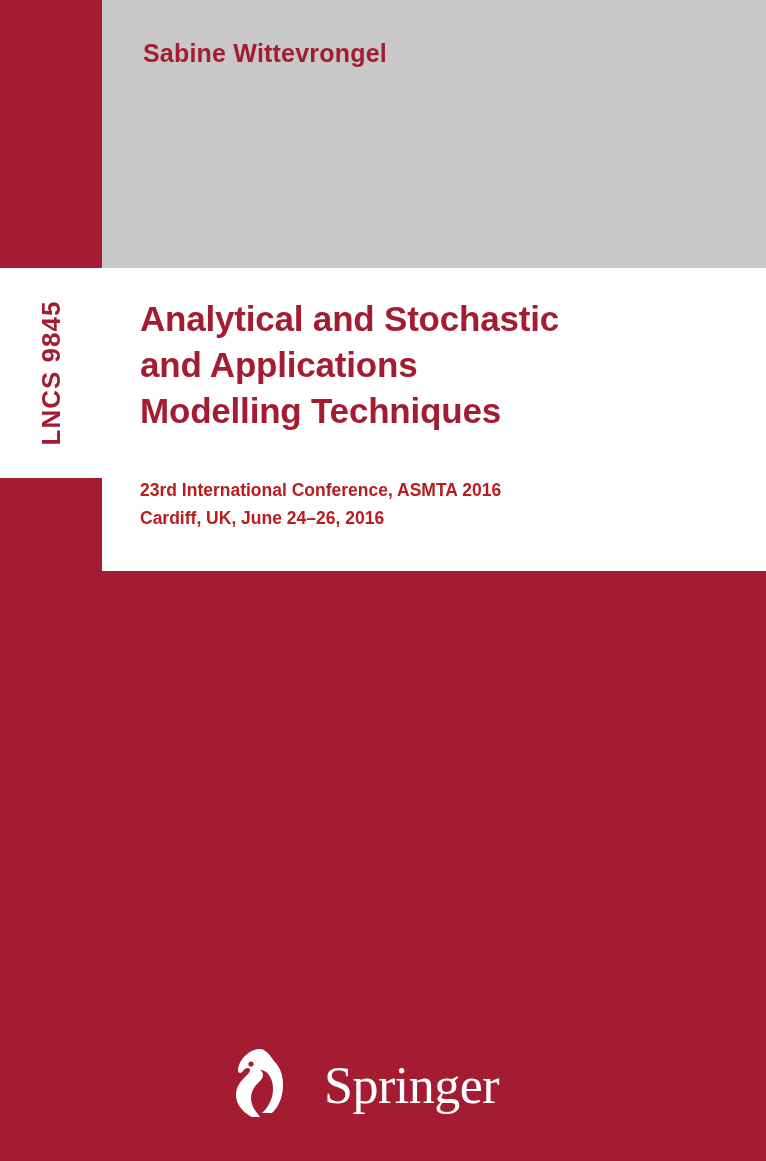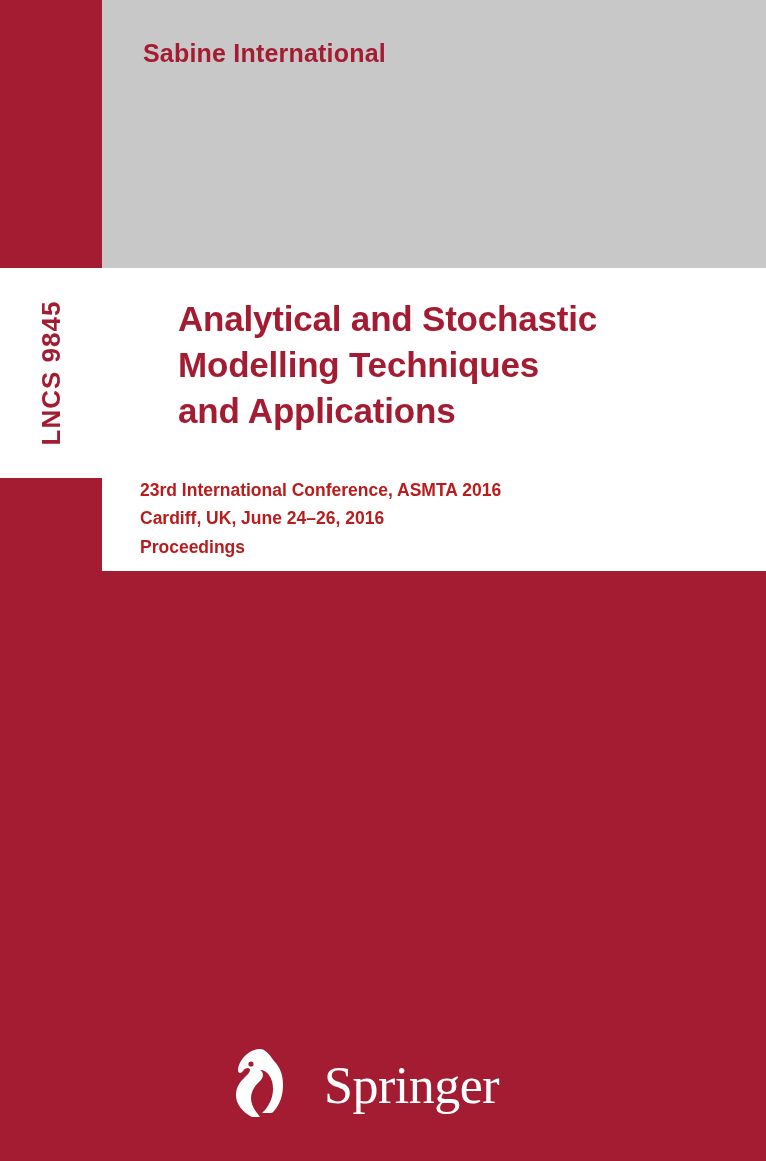--- a/index.html
+++ b/index.html
@@ -90,21 +90,21 @@
     position: absolute;
     left: 38px;
     top: 28px;
     width: 600px;
     color: #a41c32;
     font-weight: bold;
     font-size: 35px;
     line-height: 1.32;
     letter-spacing: -0.2px;
   }
-  .title .line { display: block; margin-left: 38px; }
+  .title .line { display: block; }
 
   .subtitle {
     position: absolute;
     left: 38px;
     top: 208px;
     width: 600px;
     color: #b91c1c;
     font-weight: bold;
     font-size: 17.5px;
     line-height: 1.62;
@@ -149,33 +149,32 @@
 <div class="cover">
 
   <div class="spine-top"></div>
 
   <div class="spine-label-box"></div>
   <div class="spine-label">LNCS 9845</div>
 
   <div class="spine-bottom"></div>
 
   <div class="editors">
-    <span class="line">Sabine International</span>
+    <span class="line">Sabine Wittevrongel</span>
   </div>
 
   <div class="title-panel">
     <div class="title">
       <span class="line">Analytical and Stochastic</span>
+      <span class="line">and Applications</span>
       <span class="line">Modelling Techniques</span>
-      <span class="line">and Applications</span>
     </div>
     <div class="subtitle">
       <span class="line">23rd International Conference, ASMTA 2016</span>
       <span class="line">Cardiff, UK, June 24–26, 2016</span>
-      <span class="line">Proceedings</span>
     </div>
   </div>
 
   <div class="lower-block">
     <div class="publisher">
       <svg class="publisher-mark" viewBox="0 0 62 78" aria-hidden="true">
         <path fill="#ffffff" d="M30 2c-7 0-13 4-17 9-3 4-5 8-5 12 0 2 1 3 2 3 1 0 2-1 3-2 1-2 3-3 5-3 1 0 2 1 2 2 0 2-2 4-5 7-5 5-9 10-9 18 0 9 6 16 14 21l2 1h8l-3-4c-4-5-6-10-6-15 0-6 3-11 7-15 3-3 5-5 5-8 0-2-1-4-3-5 4 0 7 2 9 5 3 4 4 9 4 14 0 8-3 15-8 21l-3 3h9c1 0 2-1 3-2 6-7 9-16 9-26 0-10-3-18-9-24C38 5 34 2 30 2z"></path>
         <circle cx="21" cy="17" r="2.6" fill="#a41c32"></circle>
       </svg>
       <div class="publisher-name">Springer</div>

